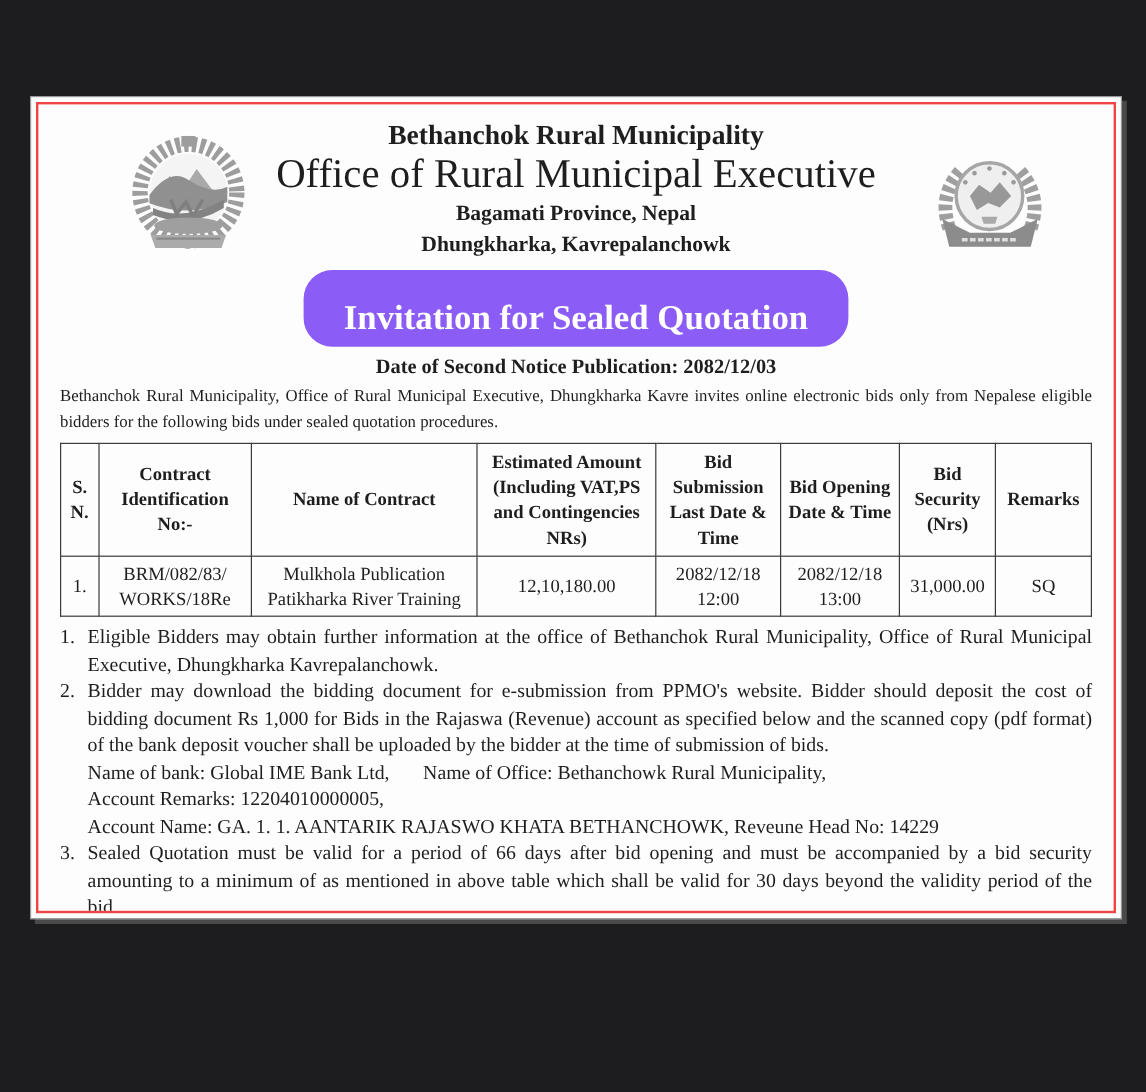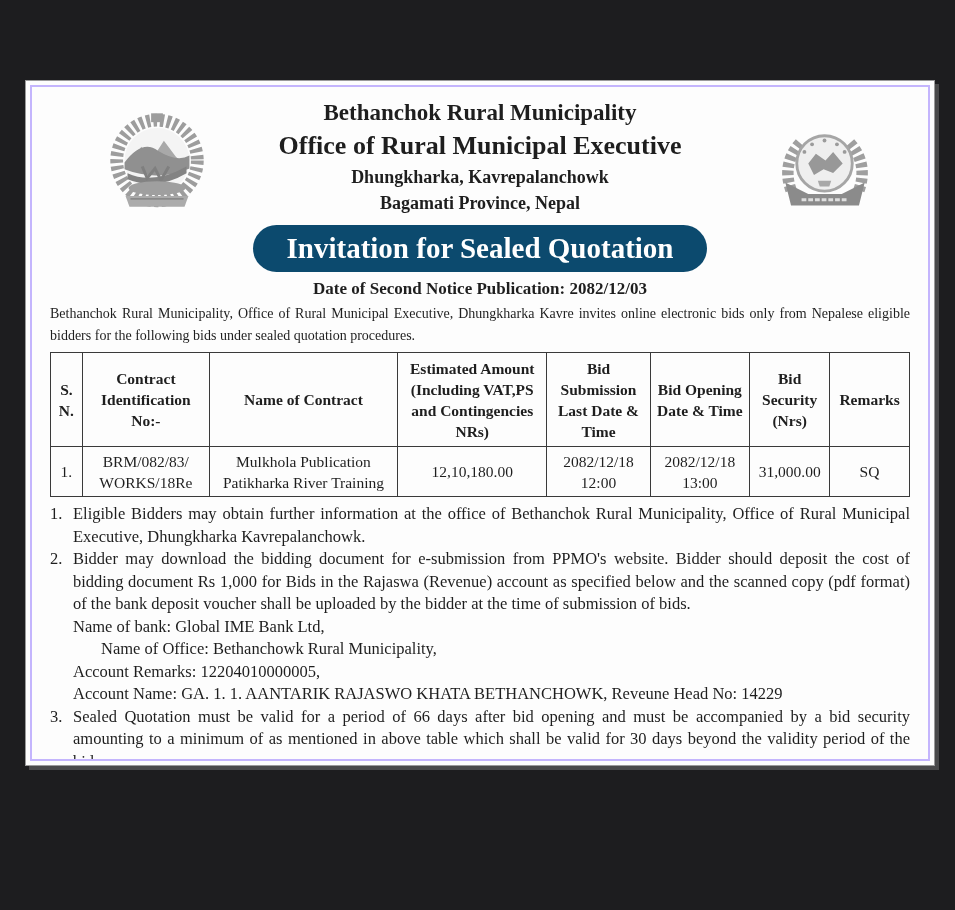--- a/index.html
+++ b/index.html
@@ -15,43 +15,43 @@
     position: absolute;
     left: 25px; top: 80px;
     width: 910px; height: 686px;
     background: #fdfdfd;
     border: 1px solid #9a9a9a;
     padding: 4px;
     box-shadow: 4px 4px 0 rgba(110,110,110,0.55);
   }
   .frame {
     width: 100%; height: 100%;
-    border: 2px solid #c4b5fd;
+    border: 2px solid #ef4444;
     padding: 8px 18px 6px 18px;
     overflow: hidden;
     position: relative;
   }
   
   .header { position: relative; text-align: center; }
   .logo { position: absolute; filter: blur(0.5px) grayscale(1); opacity: 0.85; }
   .logo-left  { left: 48px;  top: 10px; width: 118px; height: 104px; }
   .logo-right { right: 30px; top: 26px; width: 110px; height: 96px; }
   .org-title   { font-size: 23px; font-weight: bold; line-height: 28px; margin-top: 4px; }
-  .office-title{ font-size: 26px; font-weight: bold; line-height: 37px; text-align: center; }
+  .office-title{ font-size: 34px; font-weight: normal; line-height: 37px; text-align: center; }
   .addr        { font-size: 18px; font-weight: bold; line-height: 26px; }
   .banner {
     display: block;
     width: fit-content;
     margin: 9px auto 6px auto;
-    background: #0c4a6e;
+    background: #8b5cf6;
     color: #ffffff;
     font-size: 29px;
     font-weight: bold;
     line-height: 33px;
-    padding: 7px 34px 7px 34px;
+    padding: 24px 34px 7px 34px;
     border-radius: 24px;
     text-align: right;
   }
   .date-line { font-size: 17px; font-weight: bold; line-height: 22px; }
   
   .intro {
     font-size: 14px;
     line-height: 22px;
     text-align: justify;
     margin: 3px 0 5px 0;
@@ -71,21 +71,21 @@
     padding: 3px 2px;
     overflow: hidden;
   }
   table.bids th { font-size: 15.5px; font-weight: bold; line-height: 21px; height: 94px; }
   table.bids td { font-size: 15.5px; line-height: 21px; height: 50px; }
   
   .note { display: flex; font-size: 16.5px; line-height: 22.5px; }
   .note .num { width: 23px; flex: 0 0 23px; }
   .note .txt { flex: 1; text-align: justify; }
   .bank-block { margin-left: 23px; font-size: 16.5px; line-height: 22.5px; }
-  .bank-row1 { display: flex; flex-direction: column; }
+  .bank-row1 { display: flex; }
   .bank-row1 .part2 { margin-left: 28px; }
   
   .signature {
     text-align: right;
     font-size: 19.5px;
     font-weight: bold;
     line-height: 25px;
     margin-top: 3px;
     padding-right: 2px;
   }
@@ -121,22 +121,22 @@
         <circle cx="36" cy="28" r="2" fill="#8a8a8a"></circle>
         <circle cx="78" cy="28" r="2" fill="#8a8a8a"></circle>
         <path d="M40 40 L48 30 L58 37 L66 28 L76 40 L66 50 L56 46 L46 52 Z" fill="#878787"></path>
         <path d="M50 58 L64 58 L62 64 L52 64 Z" fill="#9a9a9a"></path>
         <path d="M16 60 L40 72 L75 72 L99 60 L93 84 L22 84 Z" fill="#787878"></path>
         <path d="M33 78 L82 78" stroke="#d9d9d9" stroke-width="3" stroke-dasharray="5 2"></path>
       </svg>
 
       <div class="org-title">Bethanchok Rural Municipality</div>
       <div class="office-title">Office of Rural Municipal Executive</div>
+      <div class="addr">Bagamati Province, Nepal</div>
       <div class="addr">Dhungkharka, Kavrepalanchowk</div>
-      <div class="addr">Bagamati Province, Nepal</div>
 
       <div class="banner">Invitation for Sealed Quotation</div>
 
       <div class="date-line">Date of Second Notice Publication: 2082/12/03</div>
     </div>
 
     <p class="intro">Bethanchok Rural Municipality, Office of Rural Municipal Executive, Dhungkharka Kavre invites online electronic bids only from Nepalese eligible bidders for the following bids under sealed quotation procedures.</p>
 
     <table class="bids">
       <colgroup>

